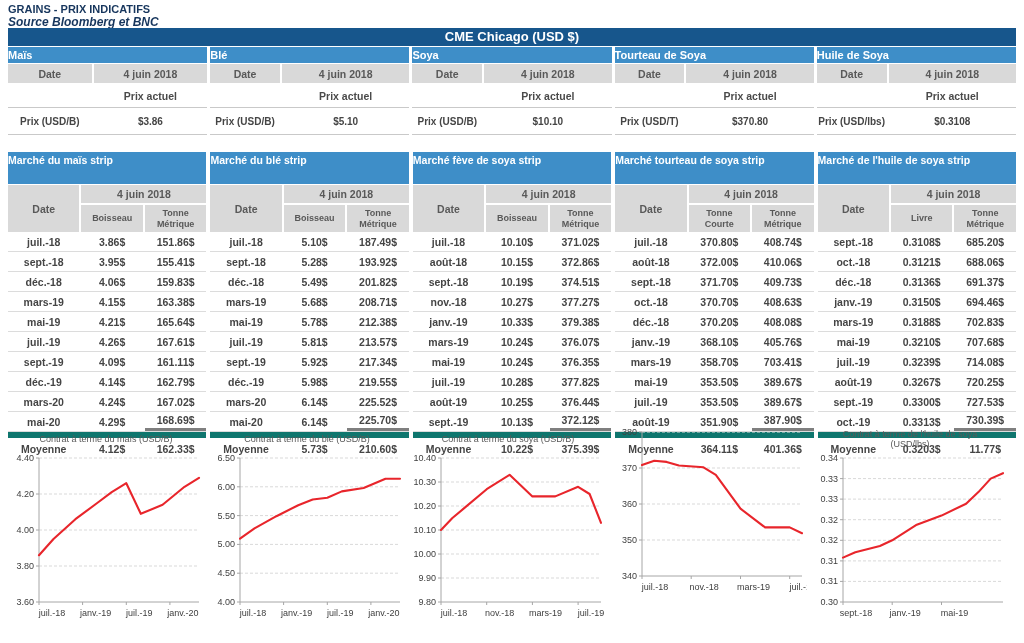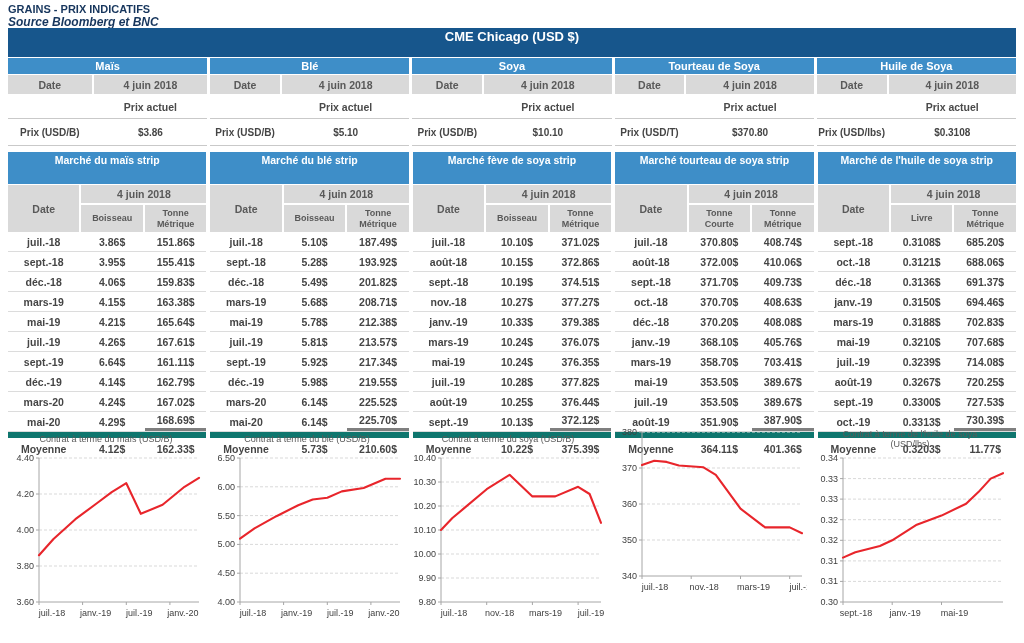--- a/index.html
+++ b/index.html
@@ -5,23 +5,23 @@
   html,body{margin:0;padding:0;background:#fff;}
   body{width:1024px;height:643px;overflow:hidden;font-family:"Liberation Sans",sans-serif;
        -webkit-font-smoothing:antialiased;}
   .page{position:relative;width:1024px;height:643px;padding-left:33px;}
 
   .doc-title{position:absolute;left:8px;top:3px;font-size:11px;font-weight:bold;color:#17365D;}
   .doc-source{position:absolute;left:8px;top:15px;font-size:12px;font-weight:bold;font-style:italic;color:#17365D;}
 
   
   .spot-table{position:absolute;left:8px;top:28px;width:1008px;}
-  .spot-title{background:#17568C;color:#fff;text-align:center;font-weight:bold;font-size:13px;height:29px;line-height:18px;}
+  .spot-title{background:#17568C;color:#fff;text-align:center;font-weight:bold;font-size:13px;height:18px;line-height:18px;}
   .spot-groups{display:grid;grid-template-columns:repeat(5,1fr);column-gap:3px;margin-top:1px;}
-  .ghead{background:#3E8EC8;color:#fff;text-align:center;font-weight:bold;font-size:11px;height:16px;line-height:16px;margin-bottom:1px;}
+  .ghead{background:#3E8EC8;color:#fff;font-weight:bold;font-size:11px;height:16px;line-height:16px;margin-bottom:1px;}
   .grow{display:grid;grid-template-columns:42% 1fr;column-gap:2px;}
   .spot-group.narrow .grow{grid-template-columns:35% 1fr;}
   .cell{display:flex;align-items:center;justify-content:center;text-align:center;}
   .gdate{margin-bottom:1px;}
   .gdate .cell{background:#D9D9D9;height:19px;font-weight:bold;font-size:10.5px;color:#595959;}
   .gactual{height:23px;border-bottom:1px solid #C9C9C9;}
   .gactual .cell{font-weight:bold;font-size:10.5px;color:#4a4a4a;}
   .gprice{min-height:26px;border-bottom:1px solid #C9C9C9;}
   .gprice .cell{font-weight:bold;font-size:10px;color:#454545;line-height:1.1;padding:1px 0;}
 
@@ -171,21 +171,21 @@
           <div>4.21$</div>
           <div class="">165.64$</div>
         </div>
         <div class="drow">
           <div>juil.-19</div>
           <div>4.26$</div>
           <div class="">167.61$</div>
         </div>
         <div class="drow">
           <div>sept.-19</div>
-          <div>6.64$</div>
+          <div>4.09$</div>
           <div class="">161.11$</div>
         </div>
         <div class="drow">
           <div>déc.-19</div>
           <div>4.14$</div>
           <div class="">162.79$</div>
         </div>
         <div class="drow">
           <div>mars-20</div>
           <div>4.24$</div>

